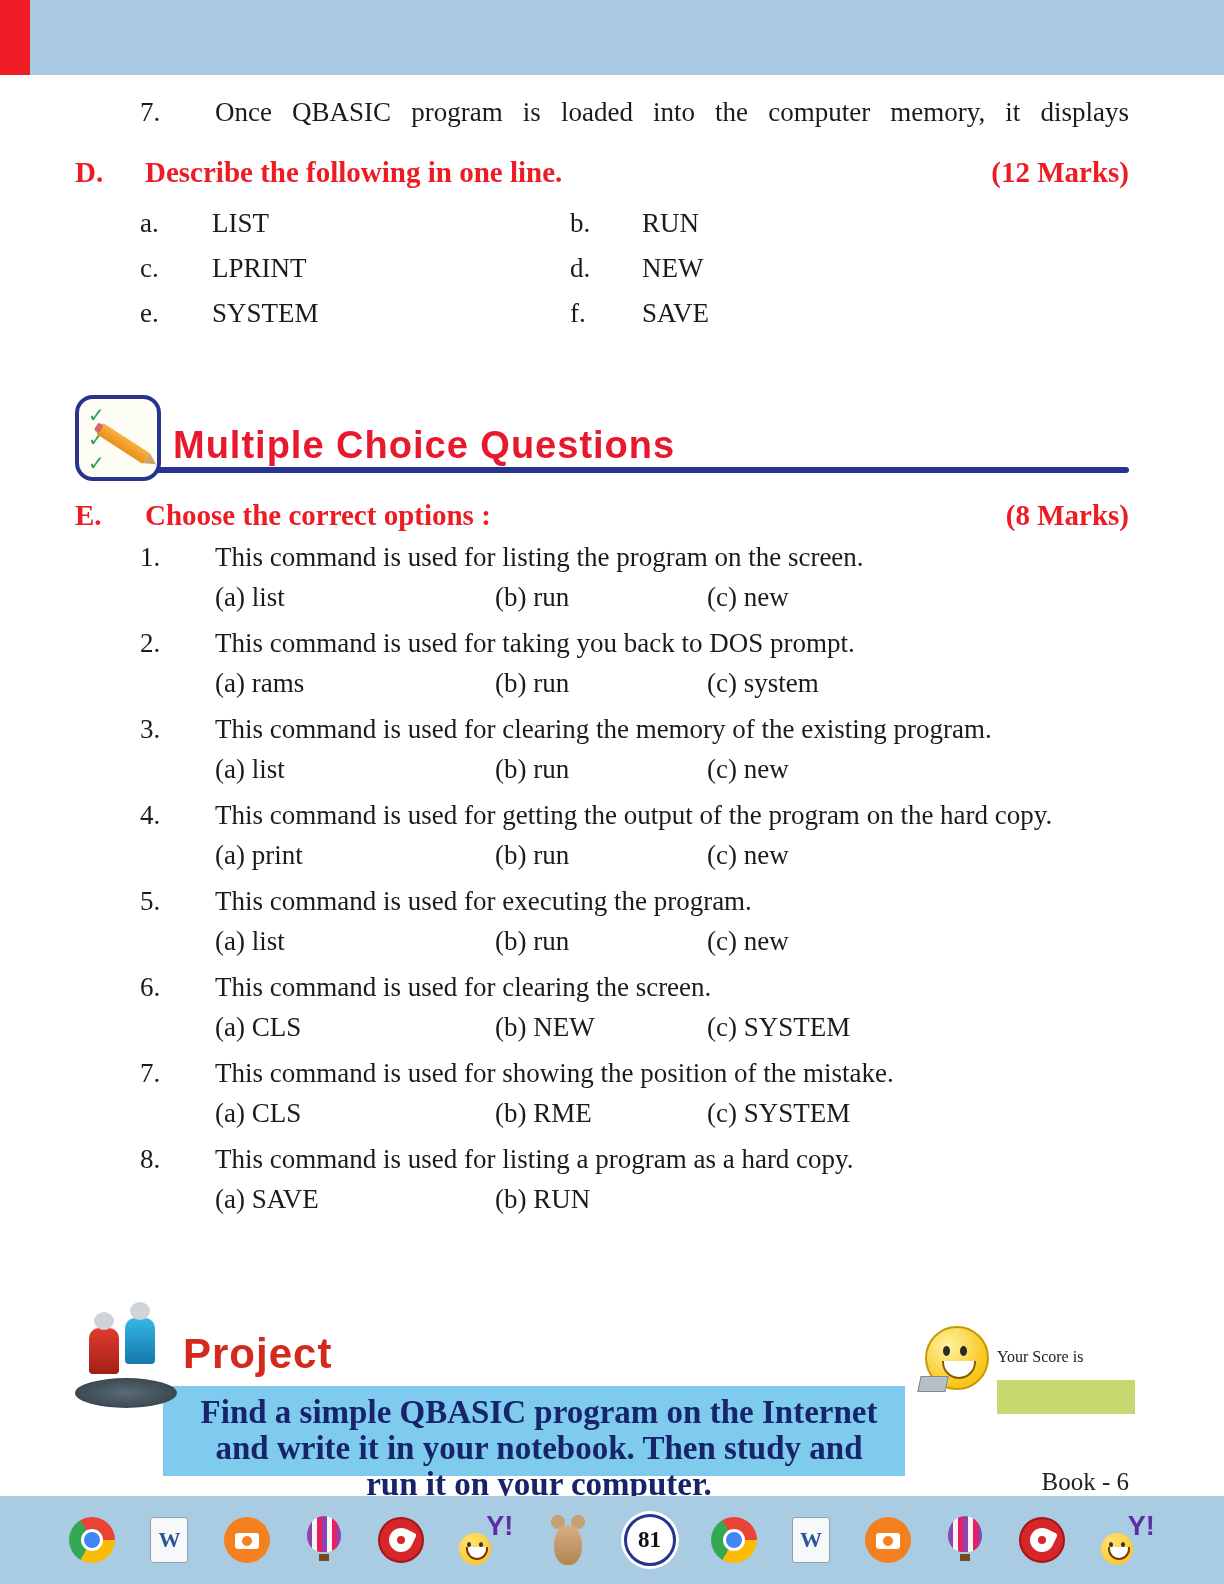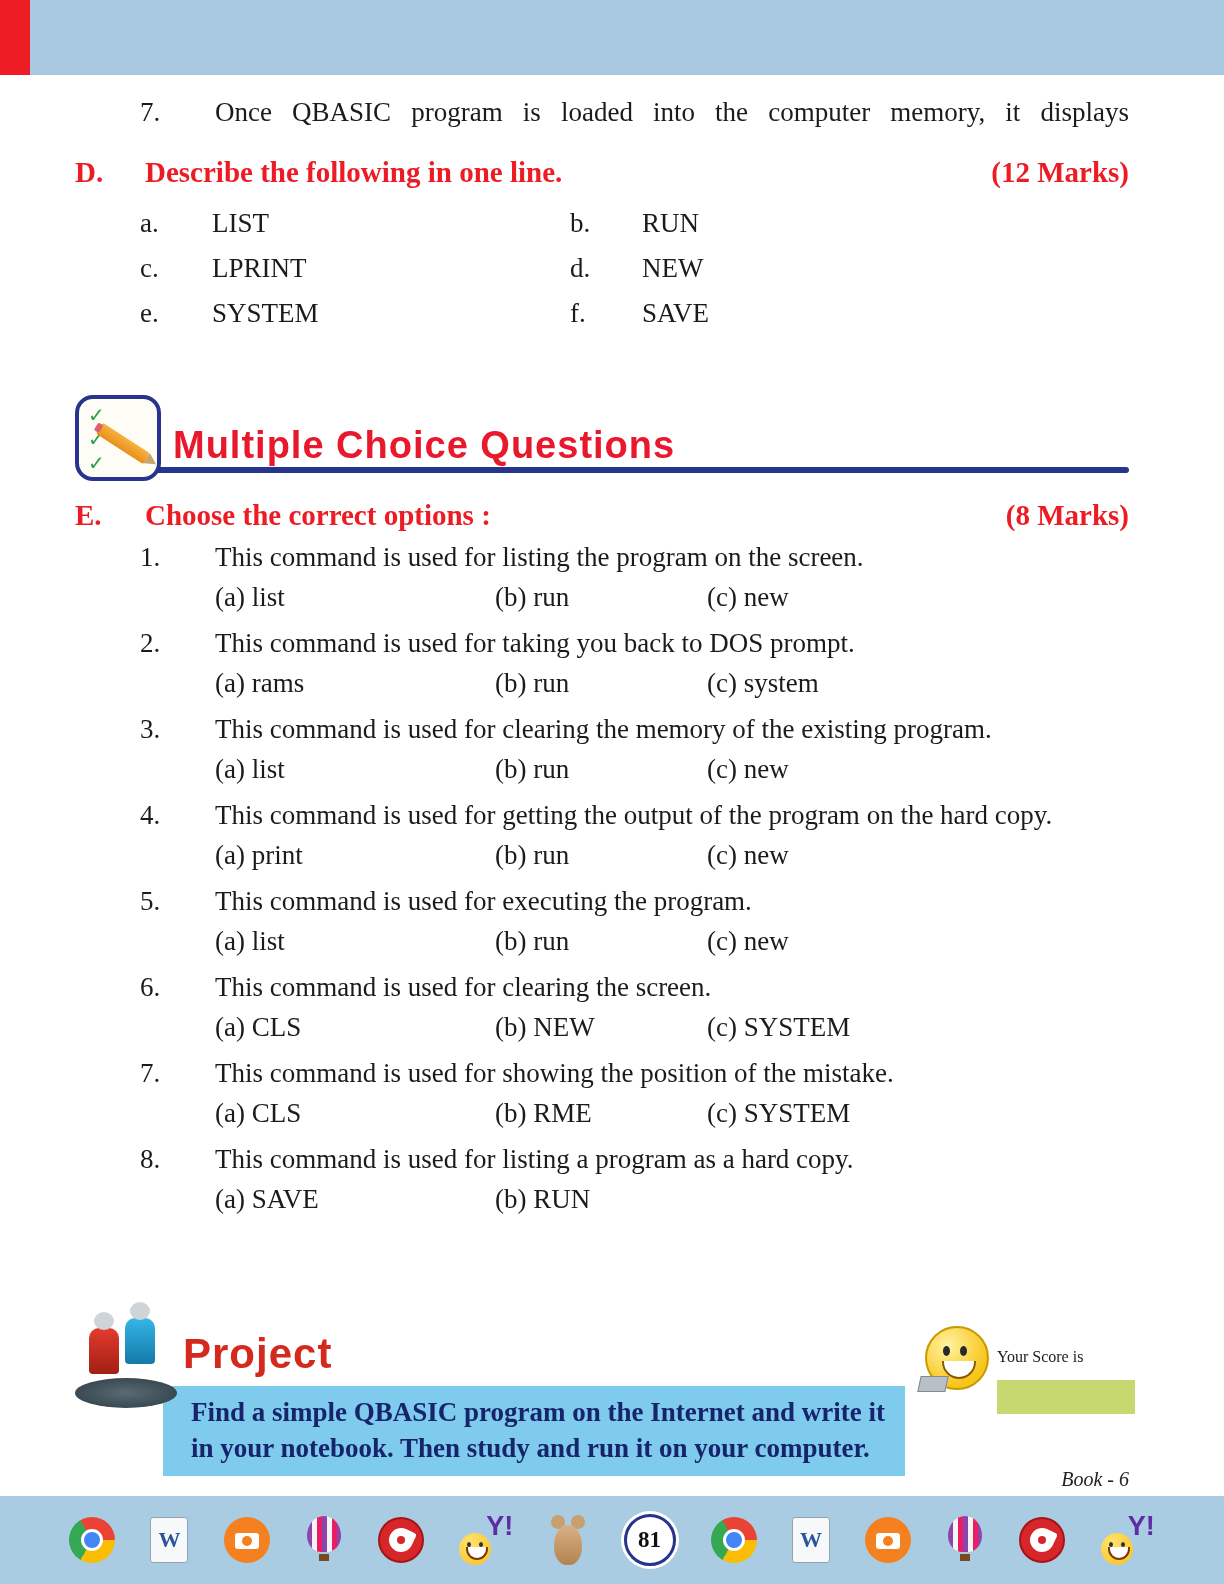--- a/index.html
+++ b/index.html
@@ -56,31 +56,31 @@
   
   .project { position:absolute; left:75px; top:1292px; width:1054px; height:195px; }
   .project-icon { position:absolute; left:0; top:4px; width:110px; height:116px; z-index:2; }
   .pi-base { position:absolute; bottom:4px; left:0; width:102px; height:30px; border-radius:50%; background:radial-gradient(#5a6b75,#2c3a42); }
   .pi-person { position:absolute; width:30px; height:46px; border-radius:10px 10px 4px 4px; }
   .pi-person::before { content:""; position:absolute; top:-16px; left:5px; width:20px; height:18px; border-radius:50%; background:#cfd4d8; }
   .pi-red { left:14px; top:32px; background:linear-gradient(#e23b2e,#a31f14); }
   .pi-blue { left:50px; top:22px; background:linear-gradient(#35b6e8,#1479a8); }
   .project-title { position:absolute; left:108px; top:38px; font:700 42px "Liberation Sans", sans-serif; color:#d42a1e; letter-spacing:1px; }
   .project-box { position:absolute; left:88px; top:94px; width:742px; height:90px; background:#7ecbee; padding:8px 18px 8px 28px; }
-  .project-box-text { font-size:27px; line-height:36px; font-weight:bold; color:#17246b; }
+  .project-box-text { font-size:33px; line-height:36px; font-weight:bold; color:#17246b;text-align:center; }
 
   
   .score { position:absolute; left:850px; top:28px; width:204px; height:120px; }
   .smiley { position:absolute; left:0; top:6px; width:64px; height:64px; border-radius:50%; background:radial-gradient(circle at 35% 30%, #fff3a0, #f8c51c 70%); border:2px solid #c79a00; }
   .smiley::before { content:""; position:absolute; left:16px; top:18px; width:7px; height:10px; border-radius:50%; background:#2a2a2a; box-shadow:17px 0 0 #2a2a2a; }
   .smiley::after { content:""; position:absolute; left:15px; top:33px; width:30px; height:16px; border-radius:0 0 30px 30px; background:#fff; border:2px solid #8a5a00; border-top:none; }
   .smiley-laptop { position:absolute; left:-6px; top:56px; width:28px; height:16px; background:#b9bfc6; border:1px solid #808891; transform:skewX(-12deg); }
   .score-label { position:absolute; left:72px; top:28px; font-size:16px; color:#222; }
   .score-box { position:absolute; left:72px; top:60px; width:138px; height:34px; background:#c6d86f; }
-  .book-label { position:absolute; right:0; top:176px; font-size:20px; color:#222;font-style:italic; }
+  .book-label { position:absolute; right:0; top:176px; font-size:25px; color:#222; }
 
   
   .footer { position:absolute; left:0; bottom:0; width:1224px; height:88px; background:#a9cce3; display:flex; align-items:center; justify-content:space-evenly; padding:0 34px; }
 
   
   .ic-chrome { width:46px; height:46px; border-radius:50%; background:conic-gradient(from -30deg,#ea4335 0 120deg,#fbbc05 120deg 240deg,#34a853 240deg 360deg); position:relative; }
   .ic-chrome::after { content:""; position:absolute; inset:12px; border-radius:50%; background:#4285f4; border:3px solid #fff; }
   .ic-word { width:38px; height:46px; background:#f6f8fa; border:1px solid #8fa3b5; border-radius:3px; display:flex; align-items:center; justify-content:center; }
   .ic-word span { color:#2a5699; font:bold 22px "Liberation Serif", serif; }
   .ic-camera { width:46px; height:46px; border-radius:50%; background:#f4801f; position:relative; }

